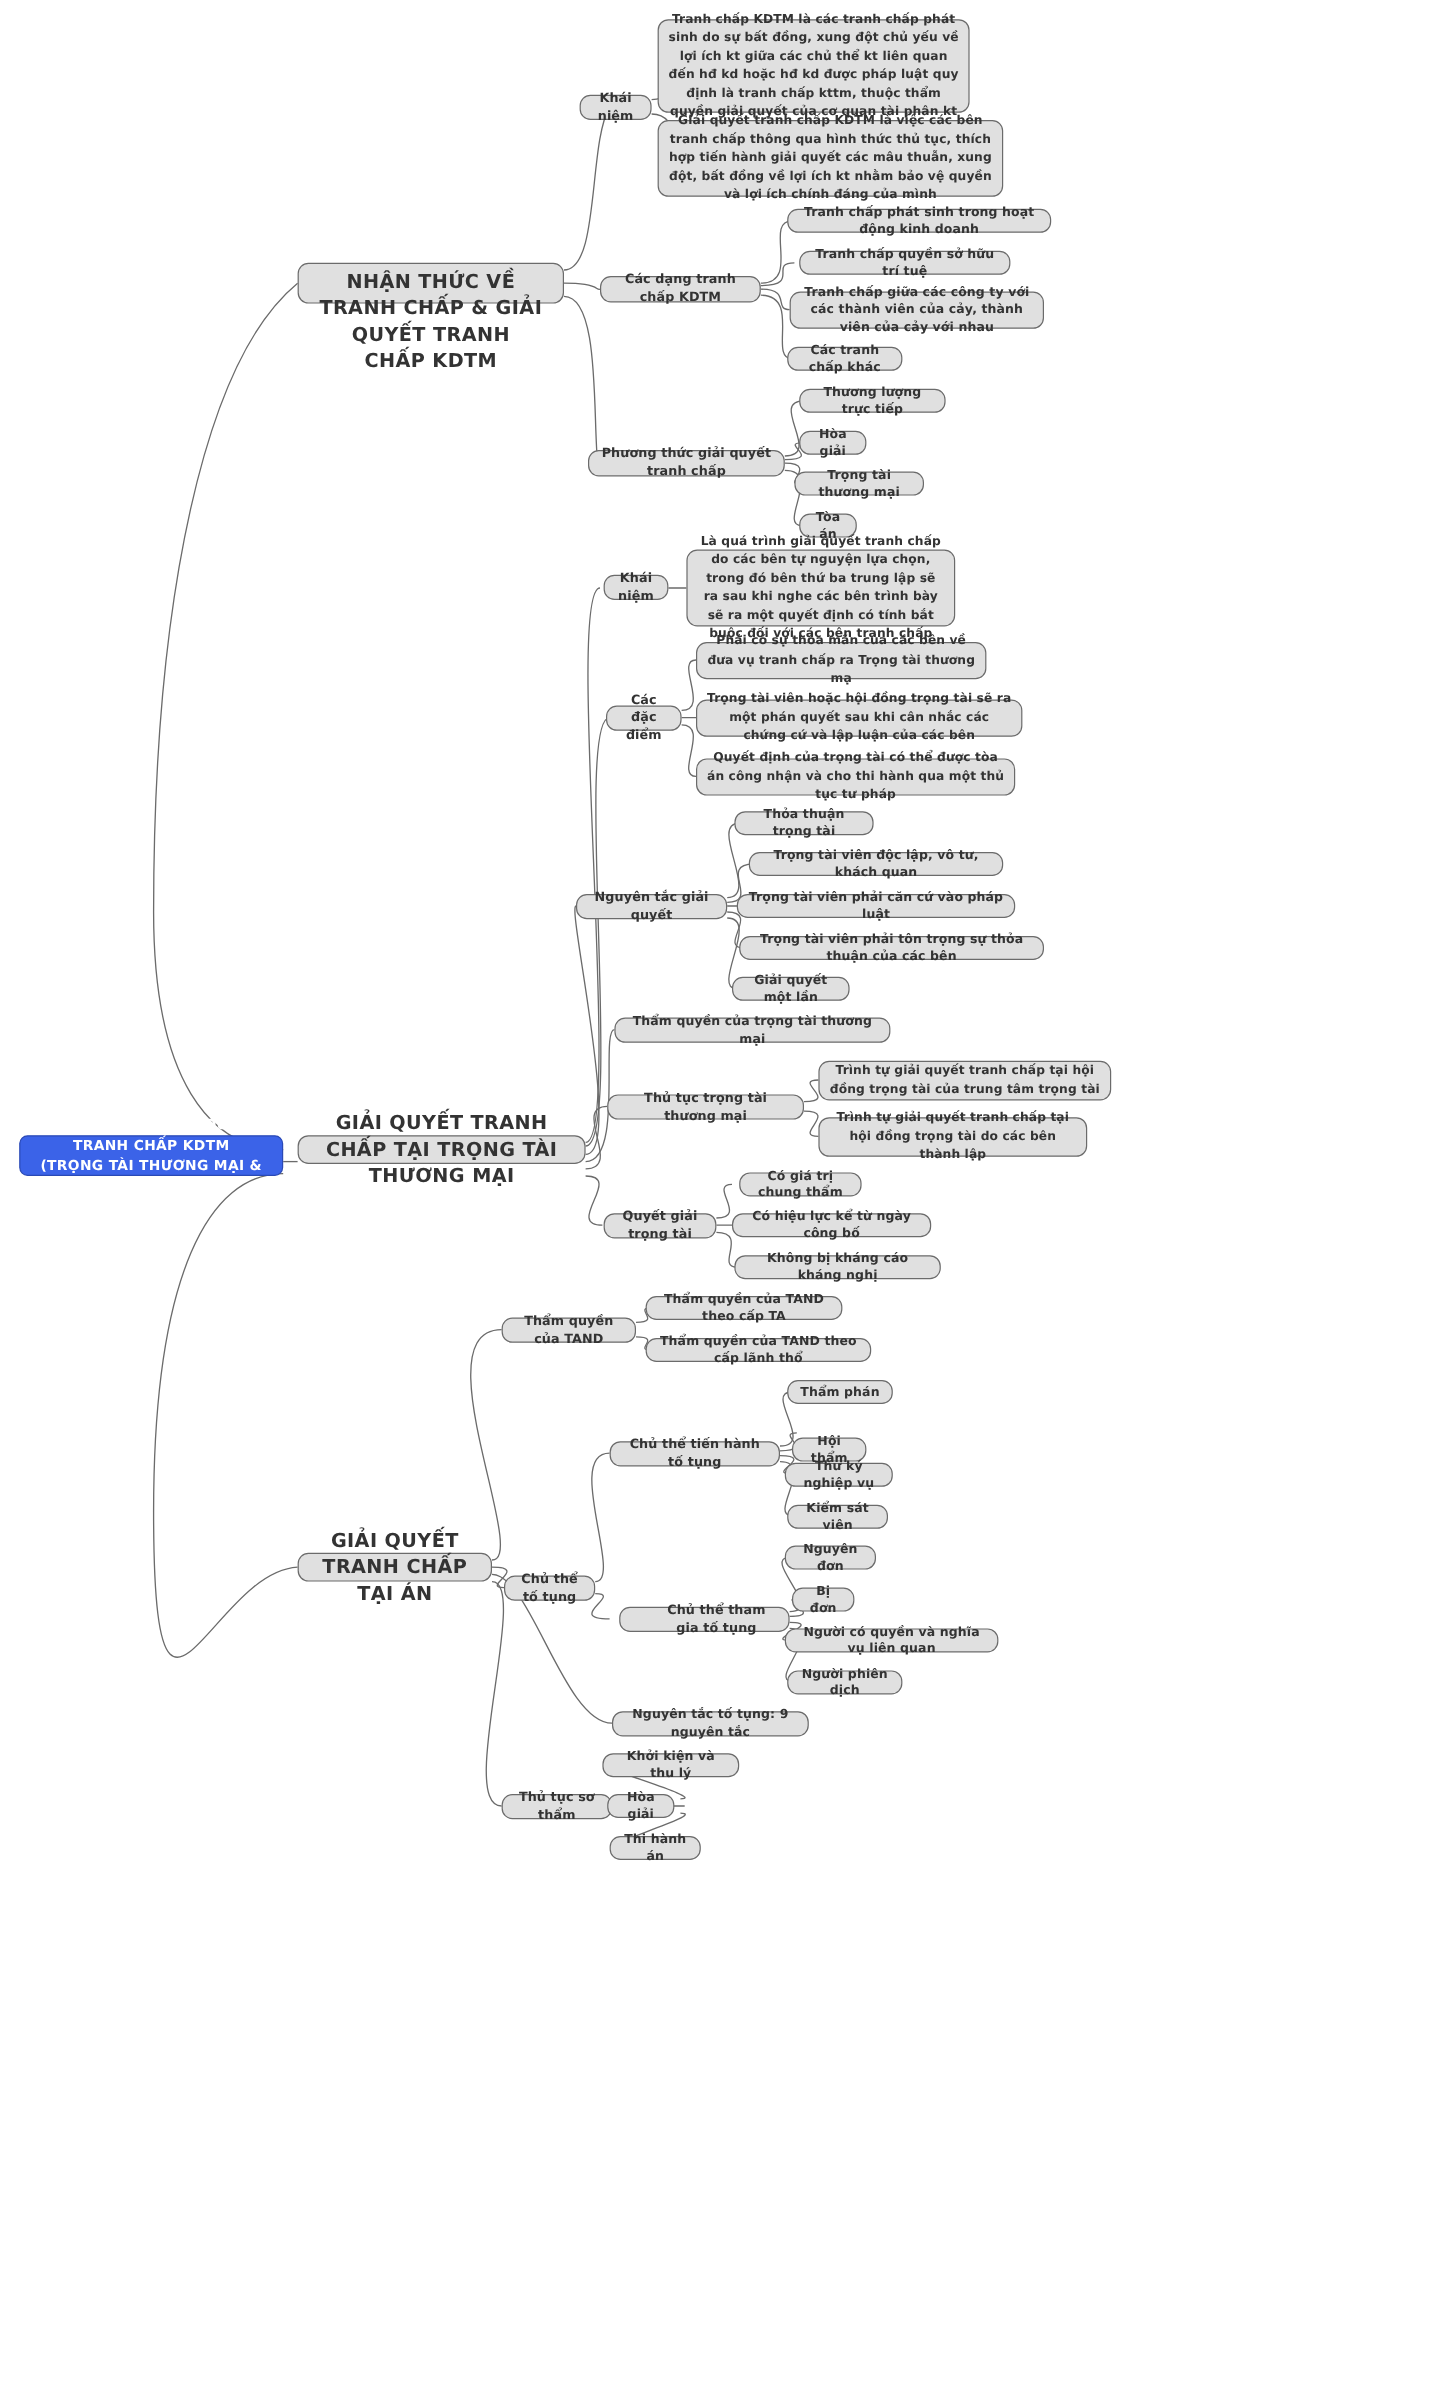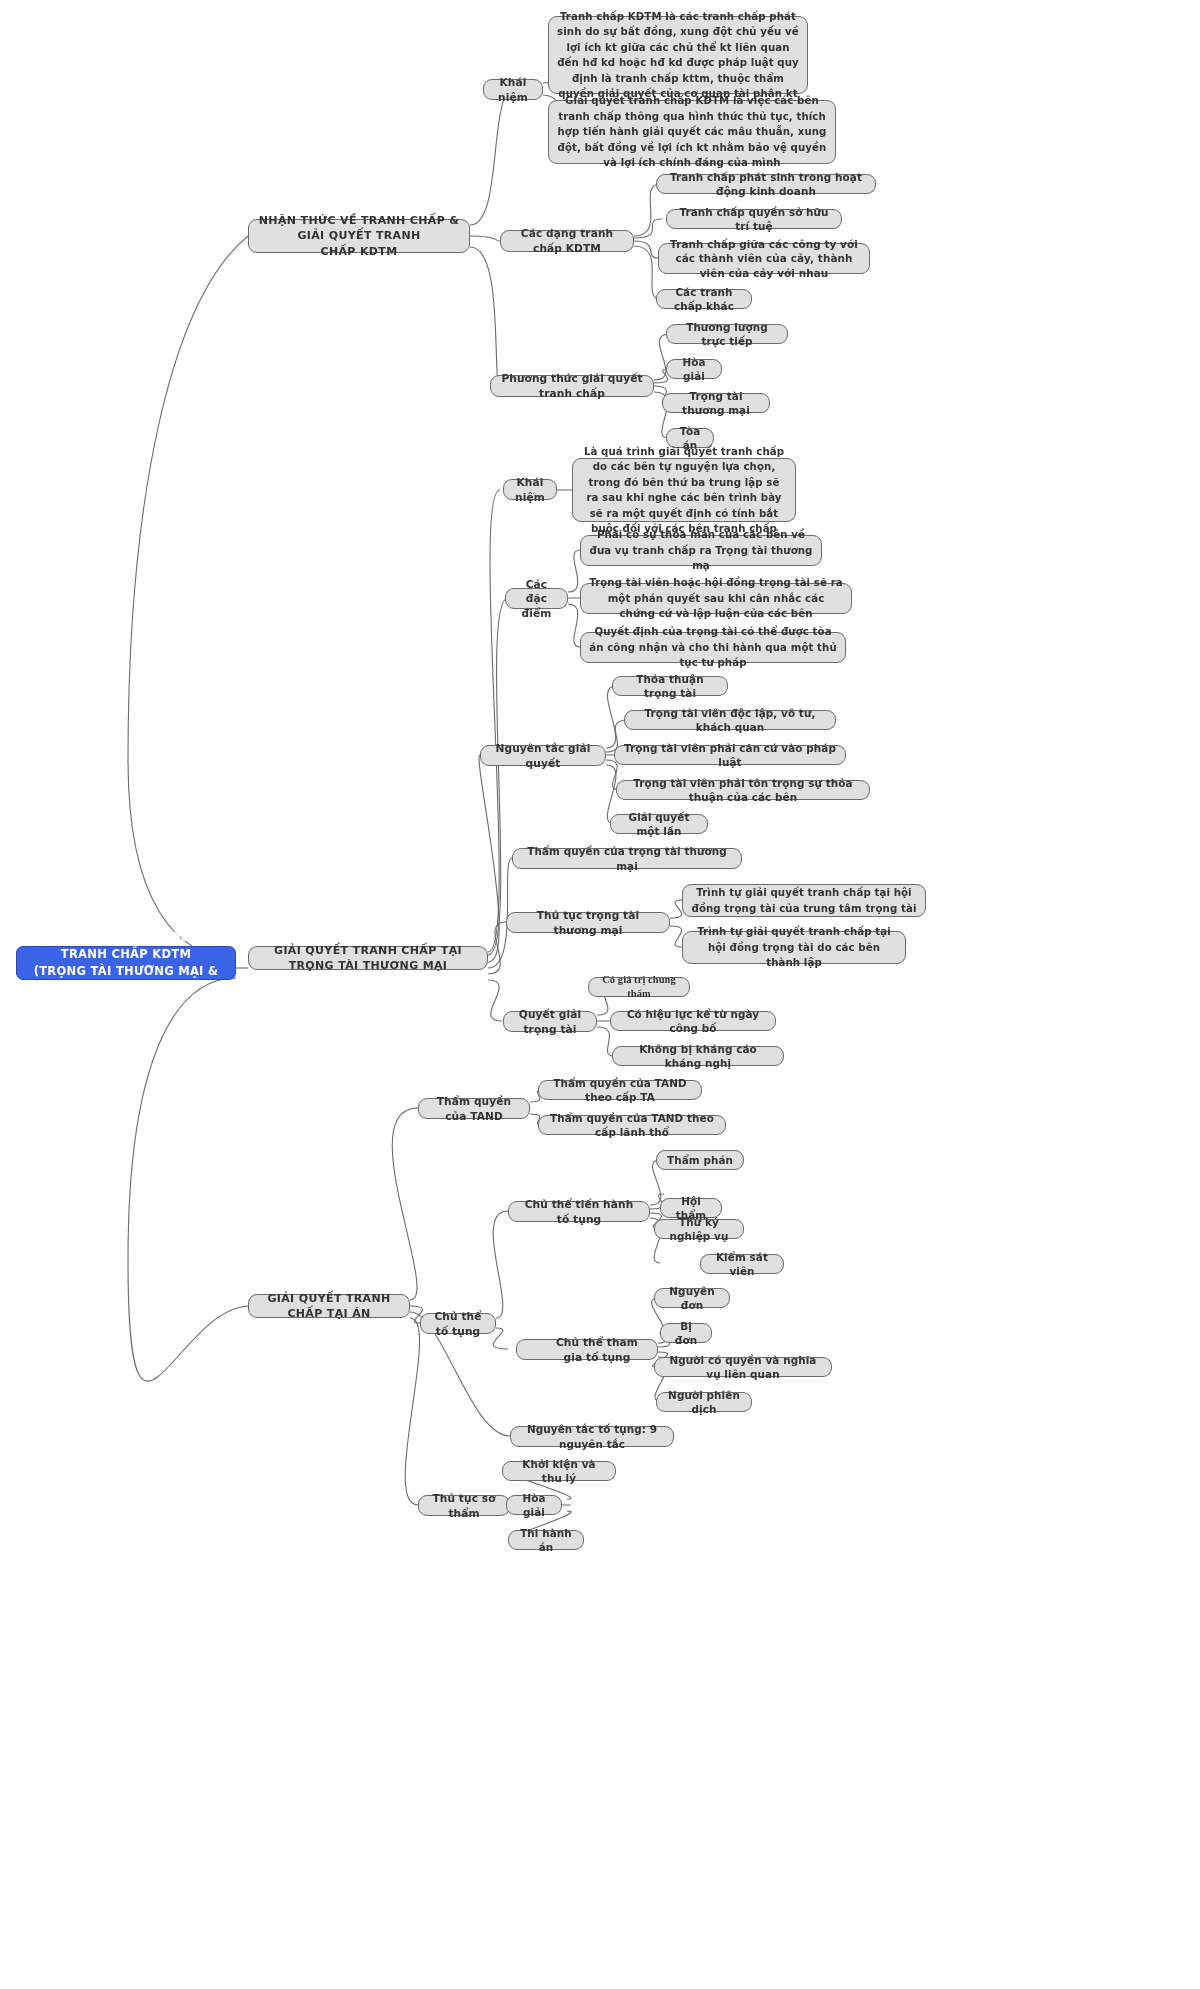--- a/index.html
+++ b/index.html
@@ -25,21 +25,21 @@
   }
   .node.root{
     background:#3b63e8;
     border:1px solid #2a49b5;
     color:#ffffff;
     border-radius:7px;
     font-size:11.5px;
     letter-spacing:0.3px;
     line-height:1.5;
   }
-  .node.lvl1{ font-size:11px; letter-spacing:0.35px; }
+  .node.lvl1{ font-size:16px; letter-spacing:0.35px;justify-content:space-between; }
   .node.lvl2{ font-size:10.6px; }
   .node.lvl3{ font-size:10.4px; }
   .node.para{ font-size:10.2px; line-height:1.52; }
 </style>
 </head>
 <body>
 
 <div id="stage">
 
   <svg id="links" viewBox="0 0 1200 1989" xmlns="http://www.w3.org/2000/svg">
@@ -235,21 +235,21 @@
     <span>Trình tự giải quyết tranh chấp tại hội đồng trọng tài của trung tâm trọng tài</span>
   </div>
   <div class="node para" style="left:682px; top:931px; width:224px; height:33px;">
     <span>Trình tự giải quyết tranh chấp tại hội đồng trọng tài do các bên thành lập</span>
   </div>
 
   <div class="node lvl2" style="left:503px; top:1011px; width:94px; height:21px;">
     <span>Quyết giải trọng tài</span>
   </div>
 
-  <div class="node lvl3" style="left:588px; top:977px; width:102px; height:20px;font-family:Liberation Serif, serif;">
+  <div class="node lvl3" style="left:616px; top:977px; width:102px; height:20px;">
     <span>Có giá trị chung thẩm</span>
   </div>
   <div class="node lvl3" style="left:610px; top:1011px; width:166px; height:20px;">
     <span>Có hiệu lực kể từ ngày công bố</span>
   </div>
   <div class="node lvl3" style="left:612px; top:1046px; width:172px; height:20px;">
     <span>Không bị kháng cáo kháng nghị</span>
   </div>
 
   <div class="node lvl1" style="left:248px; top:1294px; width:162px; height:24px;">
@@ -277,21 +277,21 @@
 
   <div class="node lvl3" style="left:656px; top:1150px; width:88px; height:20px;">
     <span>Thẩm phán</span>
   </div>
   <div class="node lvl3" style="left:660px; top:1185px; width:62px; height:20px;margin-top:13px;">
     <span>Hội thẩm</span>
   </div>
   <div class="node lvl3" style="left:654px; top:1219px; width:90px; height:20px;">
     <span>Thư ký nghiệp vụ</span>
   </div>
-  <div class="node lvl3" style="left:656px; top:1254px; width:84px; height:20px;margin-left:44px;">
+  <div class="node lvl3" style="left:656px; top:1254px; width:84px; height:20px;">
     <span>Kiểm sát viên</span>
   </div>
 
   <div class="node lvl2" style="left:516px; top:1339px; width:142px; height:21px;padding-left:28px;">
     <span>Chủ thể tham gia tố tụng</span>
   </div>
 
   <div class="node lvl3" style="left:654px; top:1288px; width:76px; height:20px;">
     <span>Nguyên đơn</span>
   </div>

